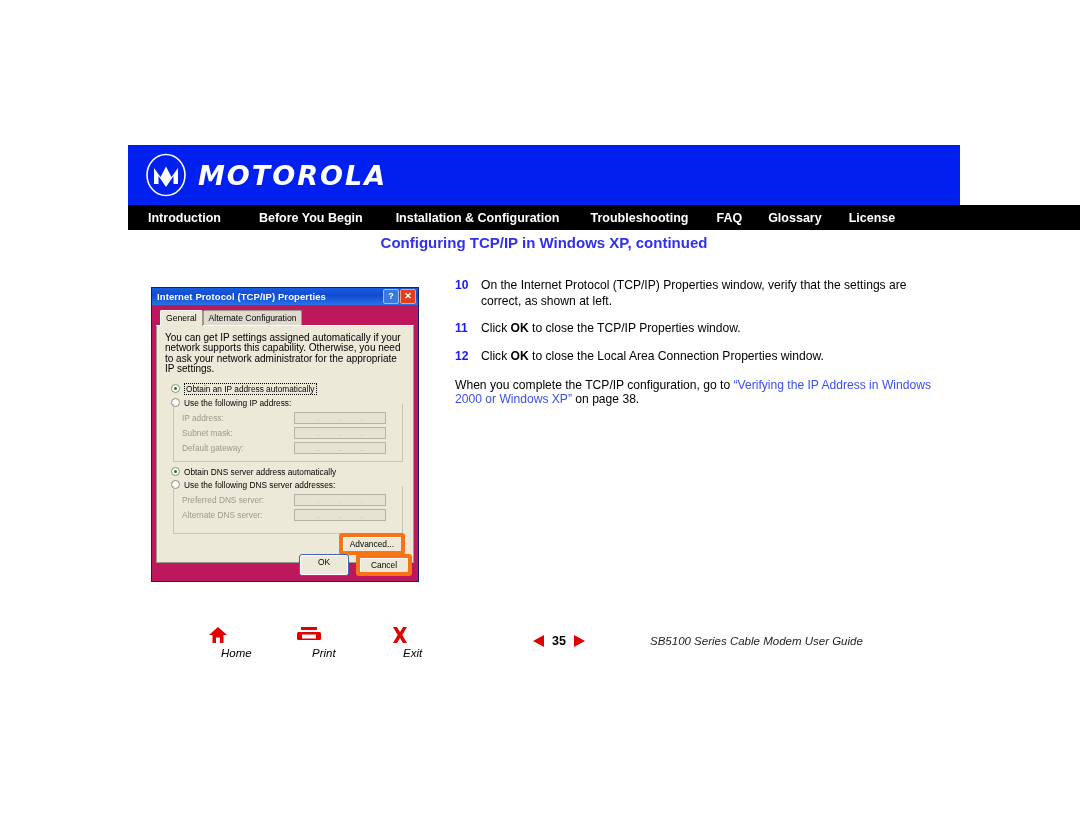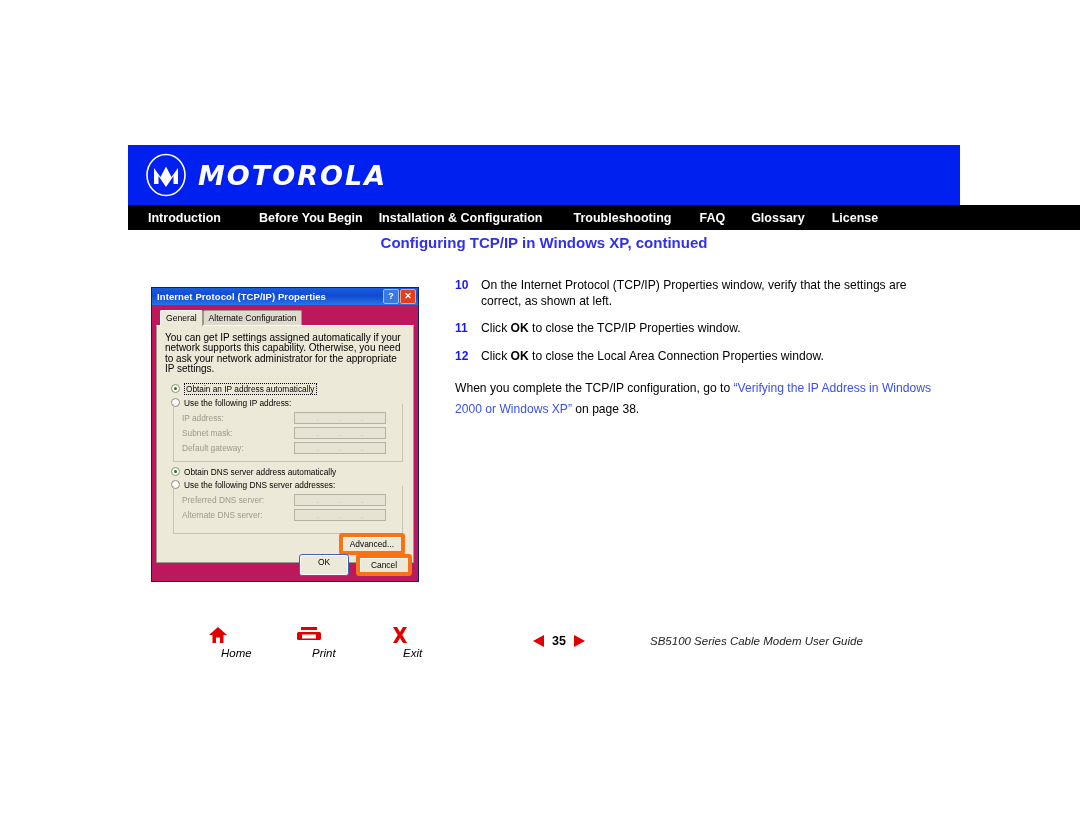--- a/index.html
+++ b/index.html
@@ -60,21 +60,21 @@
   }
   .nav-item {
     color: #ffffff;
     font-size: 12.5px;
     font-weight: bold;
     white-space: nowrap;
     font-family: "Liberation Sans", sans-serif;
   }
   #nav-band .nav-item:nth-child(1) { margin-left: 20px; }
   #nav-band .nav-item:nth-child(2) { margin-left: 38px; }
-  #nav-band .nav-item:nth-child(3) { margin-left: 16px; text-align: right; }
+  #nav-band .nav-item:nth-child(3) { margin-left: 33px; text-align: right; }
   #nav-band .nav-item:nth-child(4) { margin-left: 31px; }
   #nav-band .nav-item:nth-child(5) { margin-left: 28px; }
   #nav-band .nav-item:nth-child(6) { margin-left: 26px; }
   #nav-band .nav-item:nth-child(7) { margin-left: 27px; }
 
   
   #page-title {
     position: absolute;
     left: 128px; top: 234px;
     width: 832px;
@@ -102,21 +102,21 @@
   }
   .step .num {
     position: absolute;
     left: 0; top: 0;
     color: #1a1aee;
     font-weight: bold;
   }
   .step b { font-weight: bold; }
   #closing-para {
     margin-top: 14px;
-    line-height: 21px;
+    line-height: 14px;
   }
   .xref { color: #3a50e8; }
 
   
   #tcpip-dialog {
     position: absolute;
     left: 151px; top: 287px;
     width: 268px; height: 295px;
     background: #be185d;
     border: 1px solid #0a246a;

